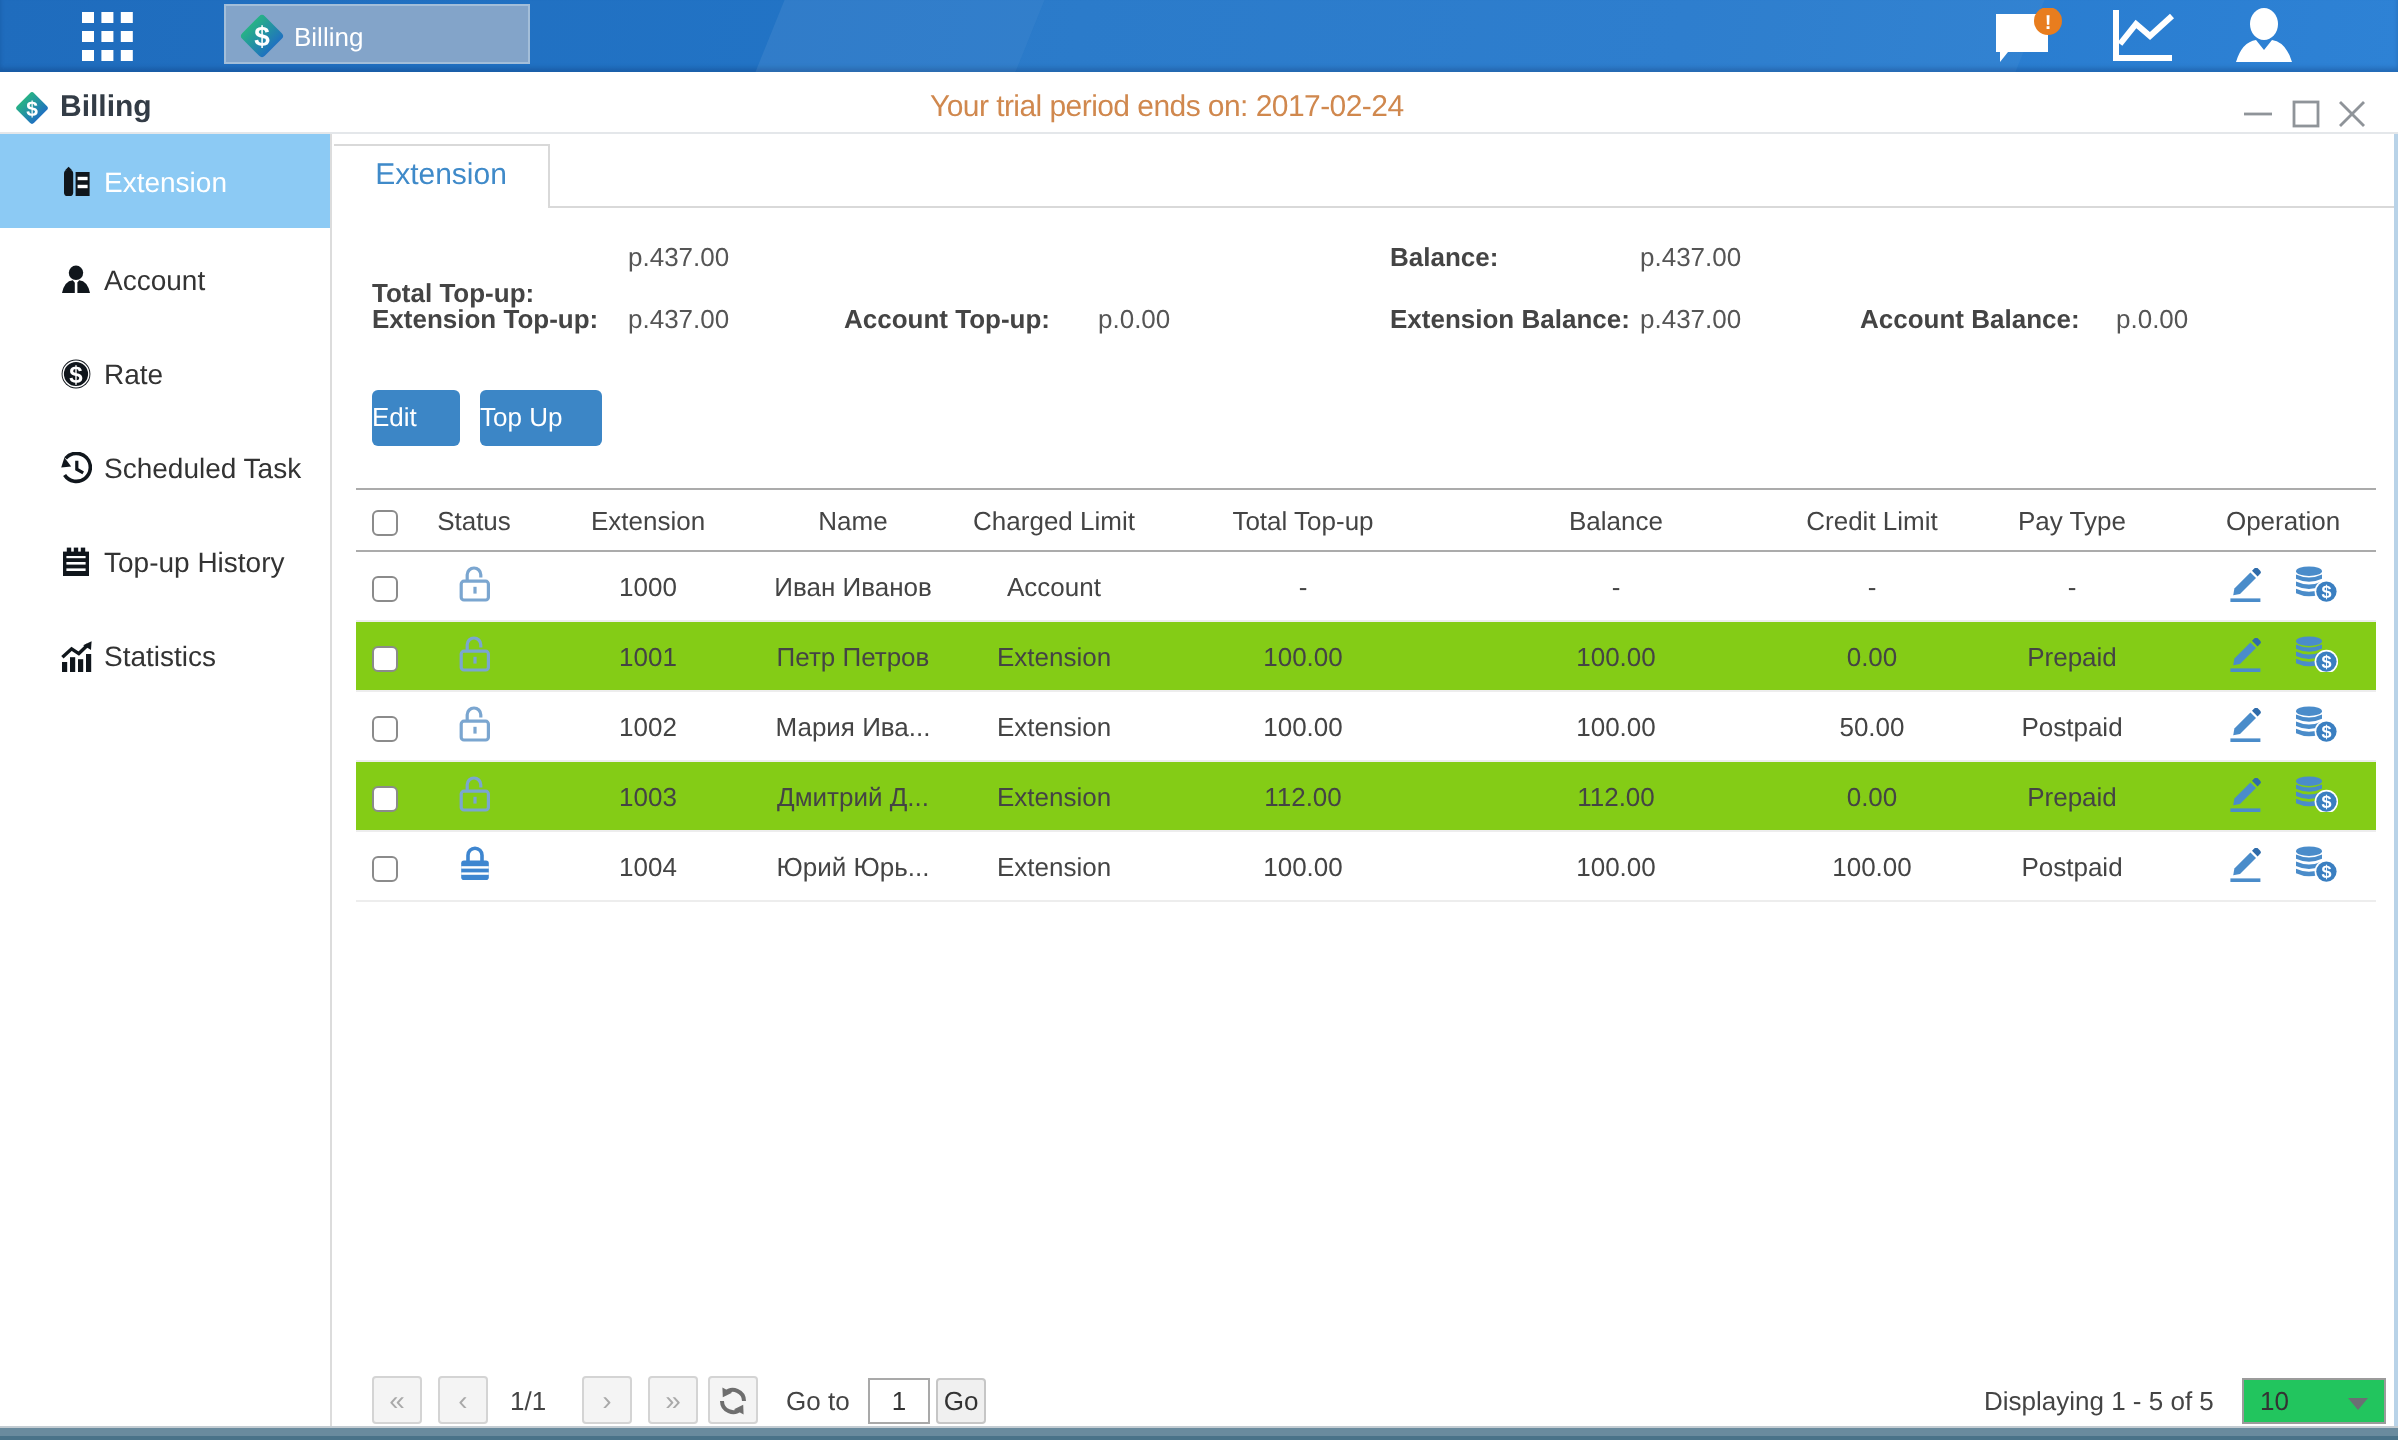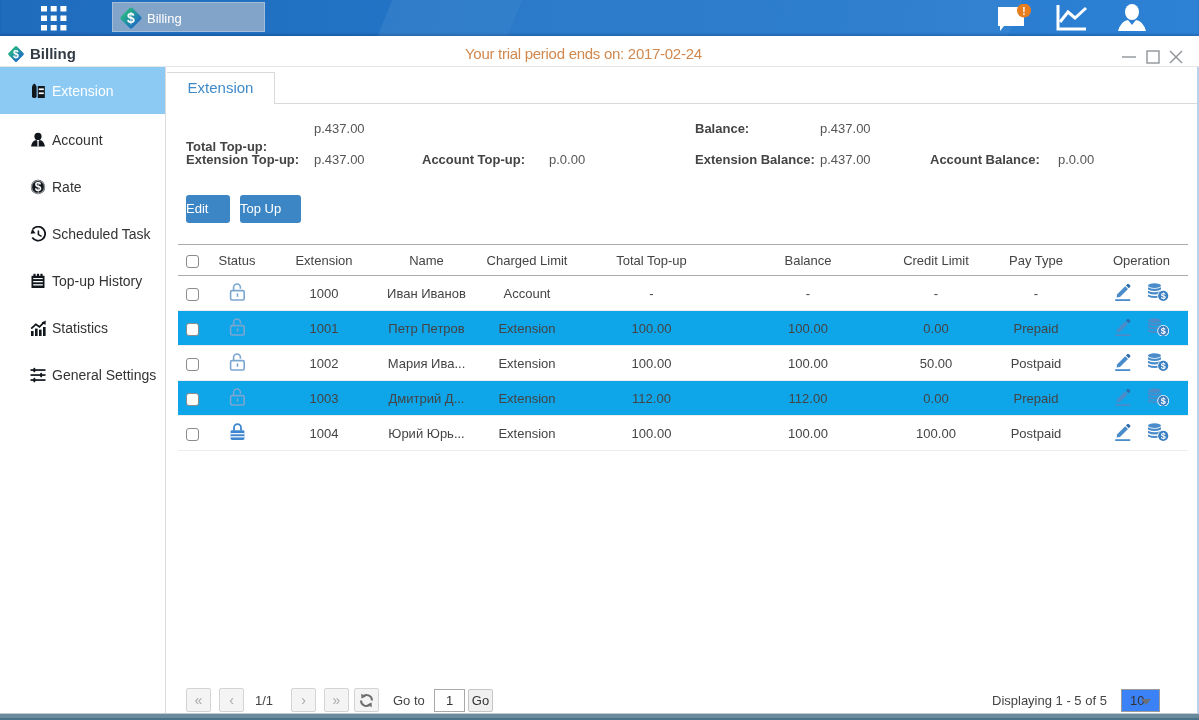--- a/index.html
+++ b/index.html
@@ -44,36 +44,36 @@
 .val { position:absolute; font-size:13px; color:#555; }
 .btn { position:absolute; top:128px; height:28px; background:#3c86c6; color:#fff; font-size:13px;
   text-align:left; line-height:28px; border-radius:3px; }
 
 
 #grid { position:absolute; left:10.5px; top:177px; width:1010.5px; }
 #grid table { border-collapse:collapse; table-layout:fixed; width:1010.5px; font-size:13px; color:#444; }
 #grid th { font-weight:normal; height:31px; border-top:1px solid #ababab; border-bottom:1px solid #ababab;
   text-align:center; padding:0; }
 #grid td { height:35px; text-align:center; padding:0; border-bottom:1px solid #ededed; }
-#grid tr.alt td { background:#0ea5e9; }
+#grid tr.alt td { background:#84cc16; }
 .cb { display:inline-block; width:13px; height:13px; border:1px solid #8b8b8b; border-radius:3px;
   background:#fff; vertical-align:middle; }
 
 
 #pager { position:absolute; left:0; top:618px; width:1030px; height:28px; }
 .pbtn { position:absolute; top:3px; width:25px; height:24px; background:#f4f4f4;
   border:1px solid #d4d4d4; border-radius:2px; color:#a9a9a9; text-align:center;
   font-size:14px; line-height:22px; }
 .ptext { position:absolute; font-size:13px; color:#444; }
 #goin { position:absolute; left:267px; top:4px; width:31px; height:23px; border:1px solid #a9a9a9;
   font-size:13px; text-align:center; line-height:21px; color:#333; background:#fff; }
 #gobtn { position:absolute; left:301px; top:4px; width:25px; height:23px; background:#f0f0f0;
   border:1px solid #c6c6c6; border-radius:2px; font-size:13px; text-align:center; line-height:21px; color:#333; }
-#pgsel { position:absolute; left:954px; top:4px; width:39px; height:23px; border:1px solid #9b9b9b;
-  background:#3b82f6; font-size:13px; line-height:21px; color:#333; padding-left:8px; }
+#pgsel { position:absolute; left:954px; top:4px; width:72px; height:23px; border:1px solid #9b9b9b;
+  background:#22c55e; font-size:13px; line-height:21px; color:#333; padding-left:8px; }
 #pgsel:after { content:""; position:absolute; right:8px; top:9px; border-left:5px solid transparent;
   border-right:5px solid transparent; border-top:6px solid #6b6f73; }
 
 
 #bband { position:absolute; left:0; top:713px; width:1199px; height:7px;
   background:linear-gradient(#c3ccd2 0 1px, #6a8b9e 1px 5px, #4a7389 5px 7px); }
 #rband { position:absolute; right:0; top:67px; width:2px; height:646px; background:#b9d3e8; }
 </style>
 </head>
 <body>
@@ -197,31 +197,20 @@
     <div class="mitem">
         <svg class="ic" viewBox="0 0 16 16">
       <rect x="1" y="11" width="2.6" height="5" fill="#10161c"></rect>
       <rect x="5" y="8.6" width="2.6" height="7.4" fill="#10161c"></rect>
       <rect x="9" y="9.6" width="2.6" height="6.4" fill="#10161c"></rect>
       <rect x="13" y="7" width="2.6" height="9" fill="#10161c"></rect>
       <path fill="none" stroke="#10161c" stroke-width="1.7" d="M1.2 8.6 L5.8 4.4 L9.4 6.8 L14 2.4"></path>
       <path fill="#10161c" d="M15.8 0.6 L15.5 5 L11.6 2.6 z"></path>
     </svg>
         <span class="lb">Statistics</span>
-      </div>
-    <div class="mitem">
-        <svg class="ic" viewBox="0 0 16 16">
-      <rect x="0.5" y="2.2" width="15" height="1.7" fill="#10161c"></rect>
-      <rect x="3.4" y="0.8" width="1.9" height="4.5" rx="0.9" fill="#10161c"></rect>
-      <rect x="0.5" y="7.2" width="15" height="1.7" fill="#10161c"></rect>
-      <rect x="10.2" y="5.8" width="1.9" height="4.5" rx="0.9" fill="#10161c"></rect>
-      <rect x="0.5" y="12.2" width="15" height="1.7" fill="#10161c"></rect>
-      <rect x="3.4" y="10.8" width="1.9" height="4.5" rx="0.9" fill="#10161c"></rect>
-    </svg>
-        <span class="lb">General Settings</span>
       </div>
   </div>
 
   <div id="content">
     <div id="tabbar">
         <div class="line"></div>
         <div id="tab1">Extension</div>
       </div>
 
     <span class="lab" style="left:19px; top:72px">Total Top-up:</span>

